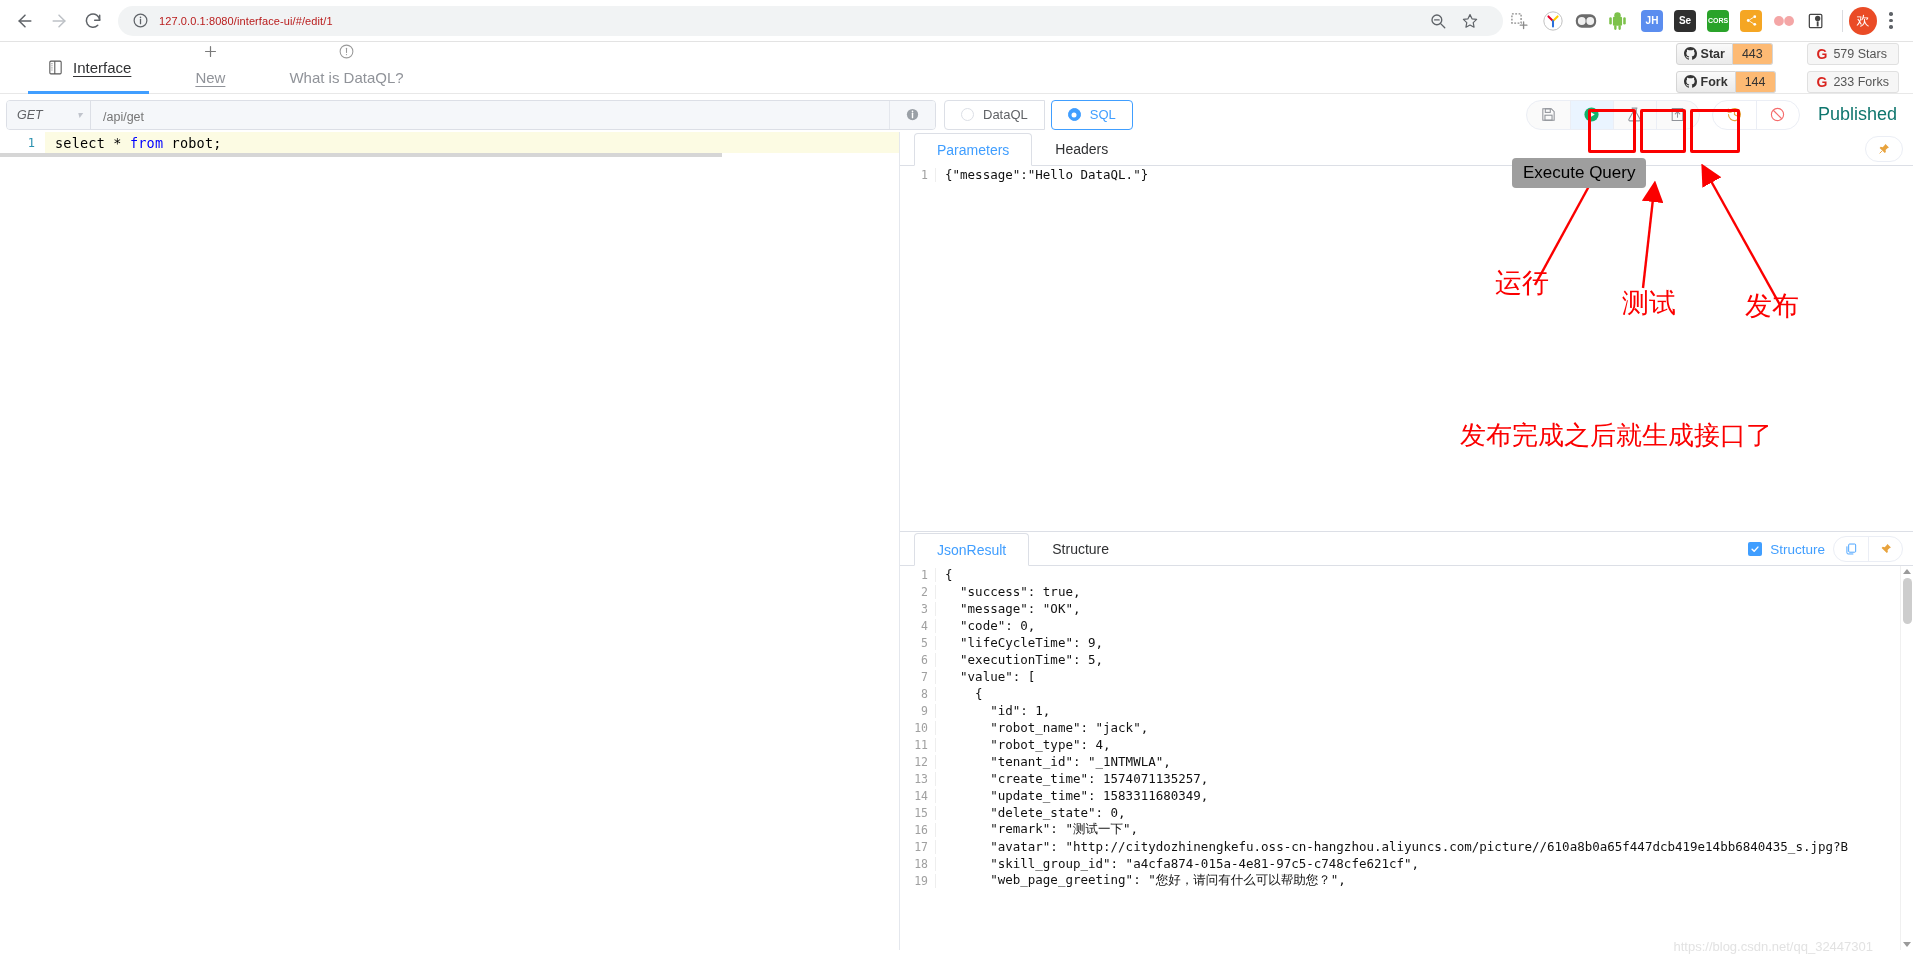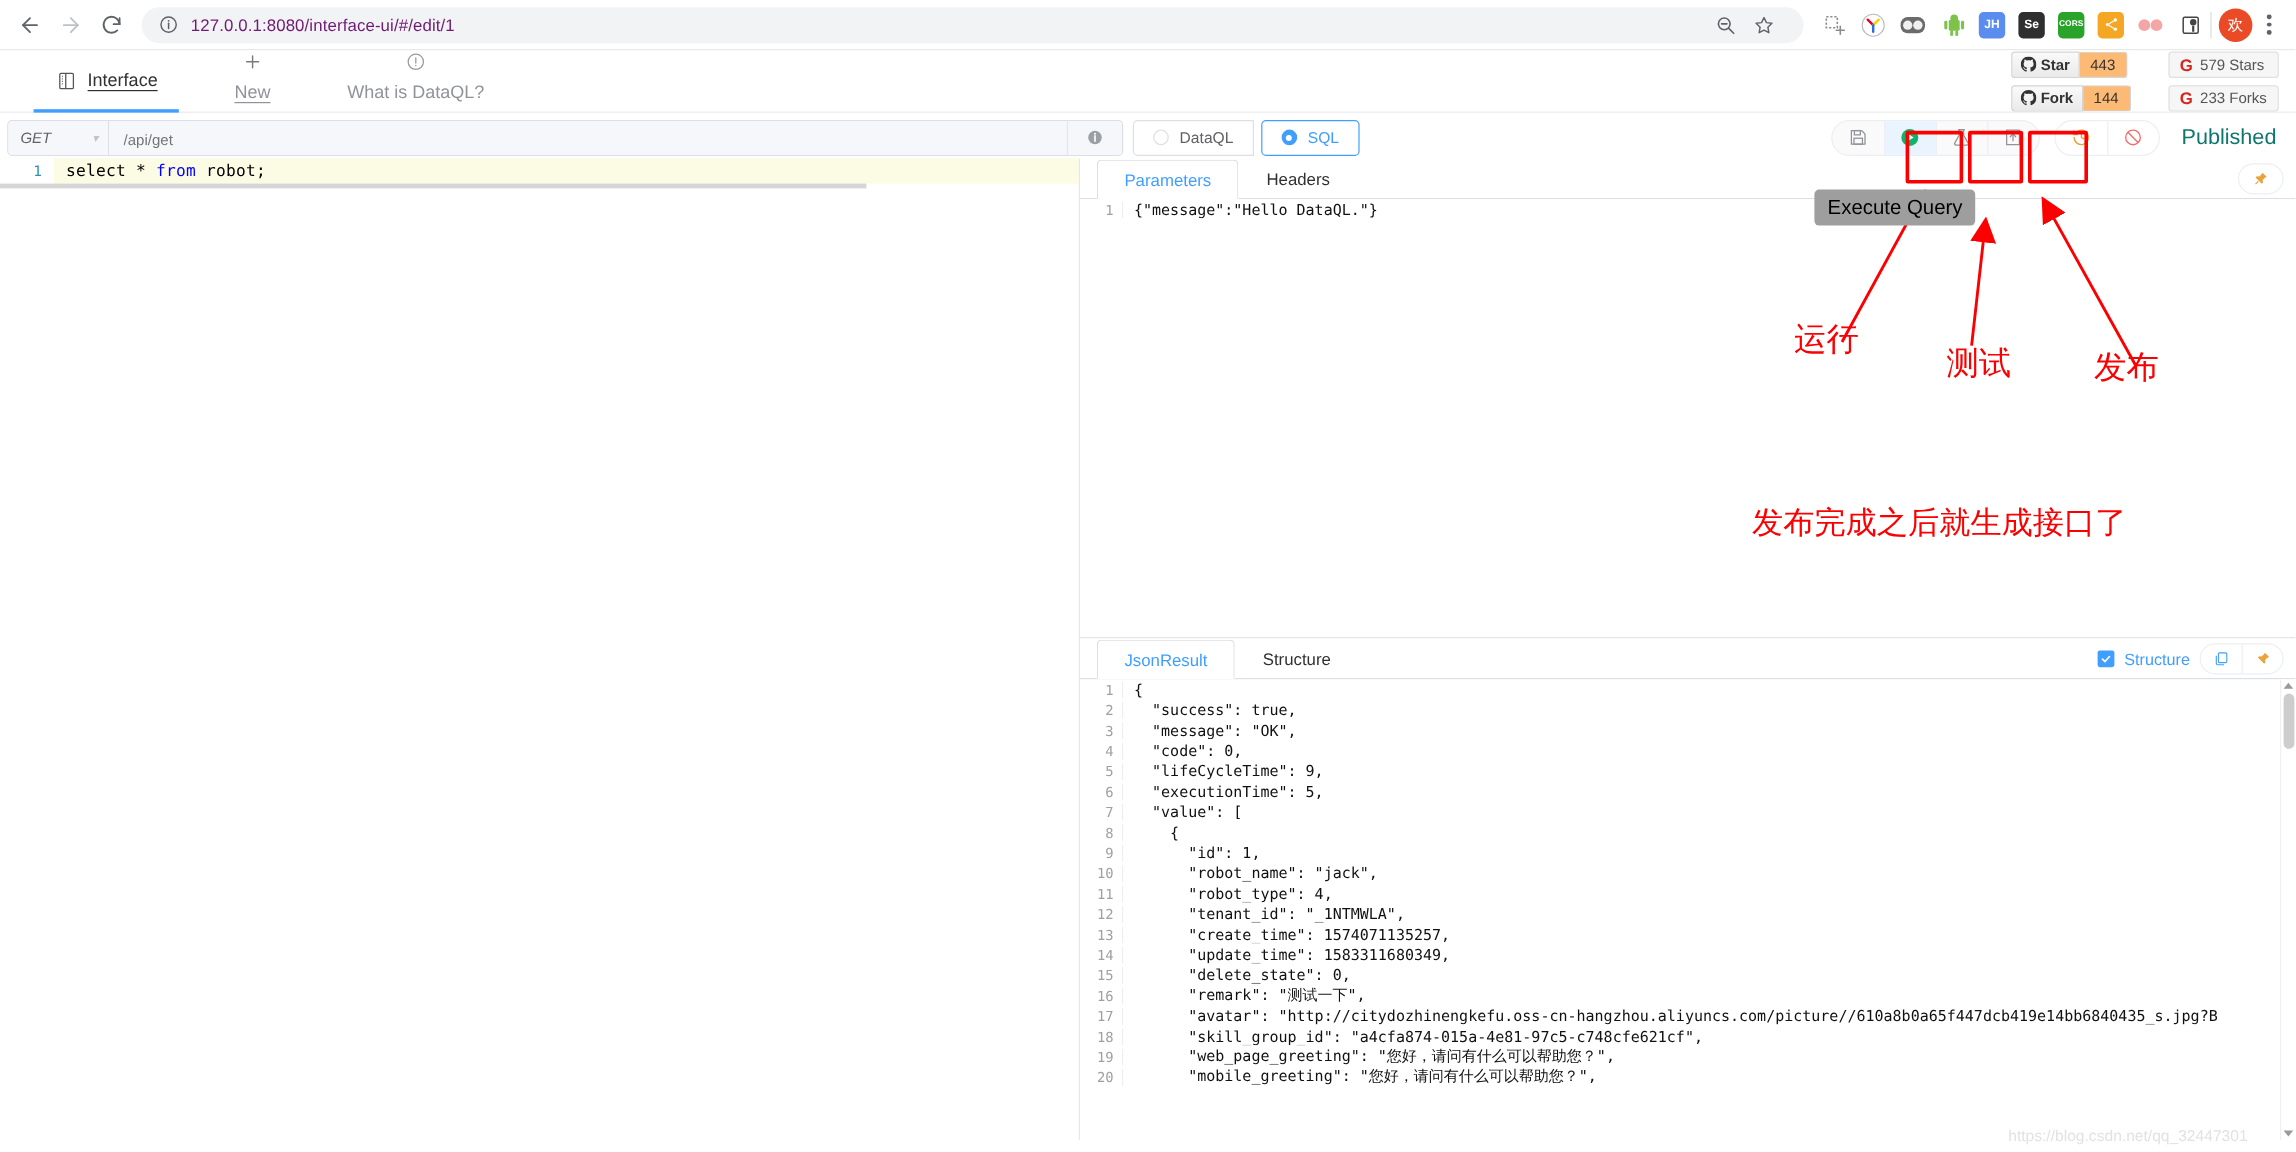--- a/index.html
+++ b/index.html
@@ -22,36 +22,36 @@
     stroke-linecap: round; stroke-linejoin: round; }
   .nav-btn.disabled svg { stroke: #bdc1c6; }
   .omnibox {
     flex: 1 1 auto; height: 30px; background: #f1f3f4; border-radius: 16px;
     display: flex; align-items: center; padding: 0 14px; margin: 0 6px 0 8px;
     min-width: 0;
   }
   .omnibox .info-ico { width: 17px; height: 17px; flex: 0 0 auto; margin-right: 10px; }
   .omnibox .info-ico svg { width: 17px; height: 17px; }
   .omnibox .url {
-    font-size: 14px; color: #701a75; white-space: nowrap; overflow: hidden;
+    font-size: 11px; color: #b91c1c; white-space: nowrap; overflow: hidden;
     text-overflow: ellipsis; letter-spacing: .1px;
   }
   .omnibox-right { display: flex; align-items: center; gap: 2px; margin-left: auto; padding-right: 4px;}
   .ext-strip { display: flex; align-items: center; gap: 3px; flex: 0 0 auto; }
   .icon-btn {
     width: 30px; height: 30px; display: flex; align-items: center; justify-content: center;
     border-radius: 50%; cursor: pointer; flex: 0 0 auto;
   }
   .icon-btn svg { width: 18px; height: 18px; }
   .ext {
     width: 22px; height: 22px; border-radius: 4px; display: flex; align-items: center;
     justify-content: center; font-size: 9px; font-weight: bold; color: #fff;
     flex: 0 0 auto; line-height: 1;
   }
-  .ext-wrap { width: 30px; height: 30px; display: flex; align-items: center; justify-content: flex-end; cursor: pointer;}
+  .ext-wrap { width: 30px; height: 30px; display: flex; align-items: center; justify-content: flex-start; cursor: pointer;}
   .sep-v { width: 1px; height: 22px; background: #dadce0; margin: 0 6px; }
   .avatar-chip {
     width: 28px; height: 28px; border-radius: 50%; background: #ea4b26; color: #fff;
     display: flex; align-items: center; justify-content: center; font-size: 13px;
     flex: 0 0 auto; cursor: pointer;
   }
   .kebab { width: 28px; display: flex; flex-direction: column; align-items: center; gap: 3px; cursor: pointer; }
   .kebab i { width: 3.5px; height: 3.5px; border-radius: 50%; background: #5f6368; display: block; }
 
   
@@ -671,24 +671,20 @@
             <span class="jtext">      "avatar": "http://citydozhinengkefu.oss-cn-hangzhou.aliyuncs.com/picture//610a8b0a65f447dcb419e14bb6840435_s.jpg?B</span>
           </div>
           <div class="jline">
             <span class="jnum">18</span>
             <span class="jtext">      "skill_group_id": "a4cfa874-015a-4e81-97c5-c748cfe621cf",</span>
           </div>
           <div class="jline">
             <span class="jnum">19</span>
             <span class="jtext">      "web_page_greeting": "您好，请问有什么可以帮助您？",</span>
           </div>
-          <div class="jline">
-            <span class="jnum">20</span>
-            <span class="jtext">      "mobile_greeting": "您好，请问有什么可以帮助您？",</span>
-          </div>
         </div>
         <div class="scrollbar-v">
           <span class="arrow-t"></span>
           <span class="thumb"></span>
           <span class="arrow-b"></span>
         </div>
       </div>
     </div>
   </div>
 </div>

